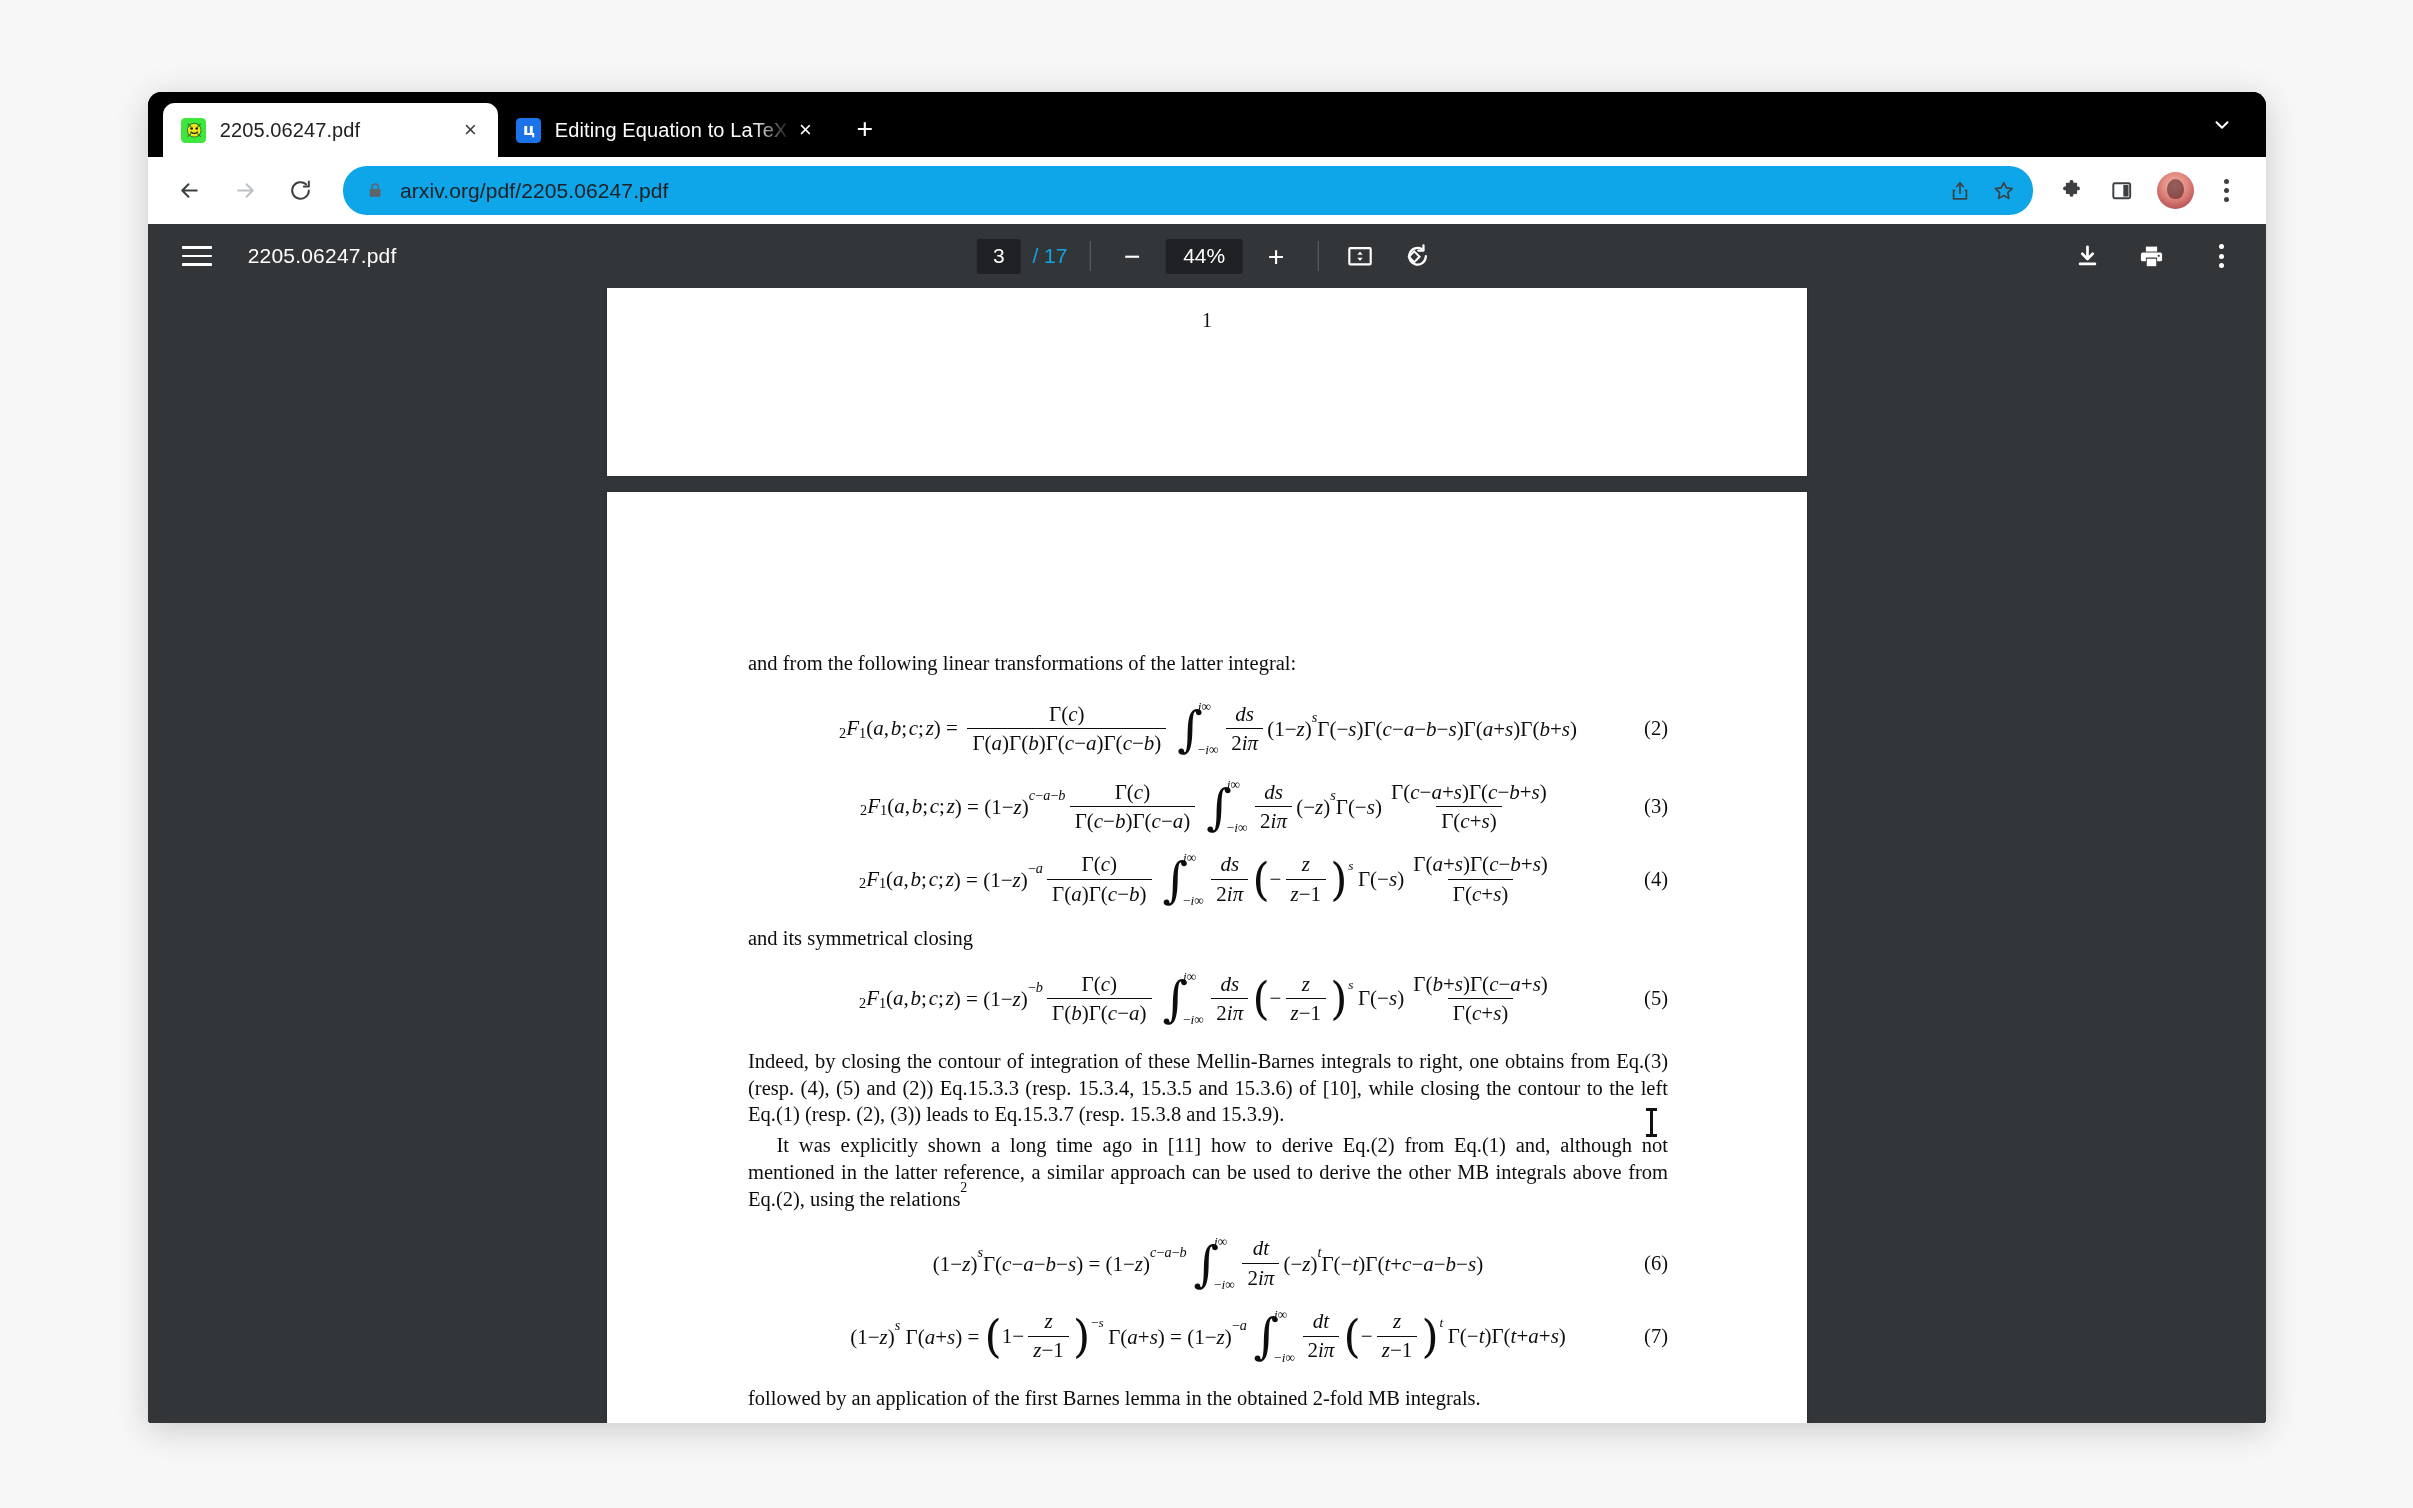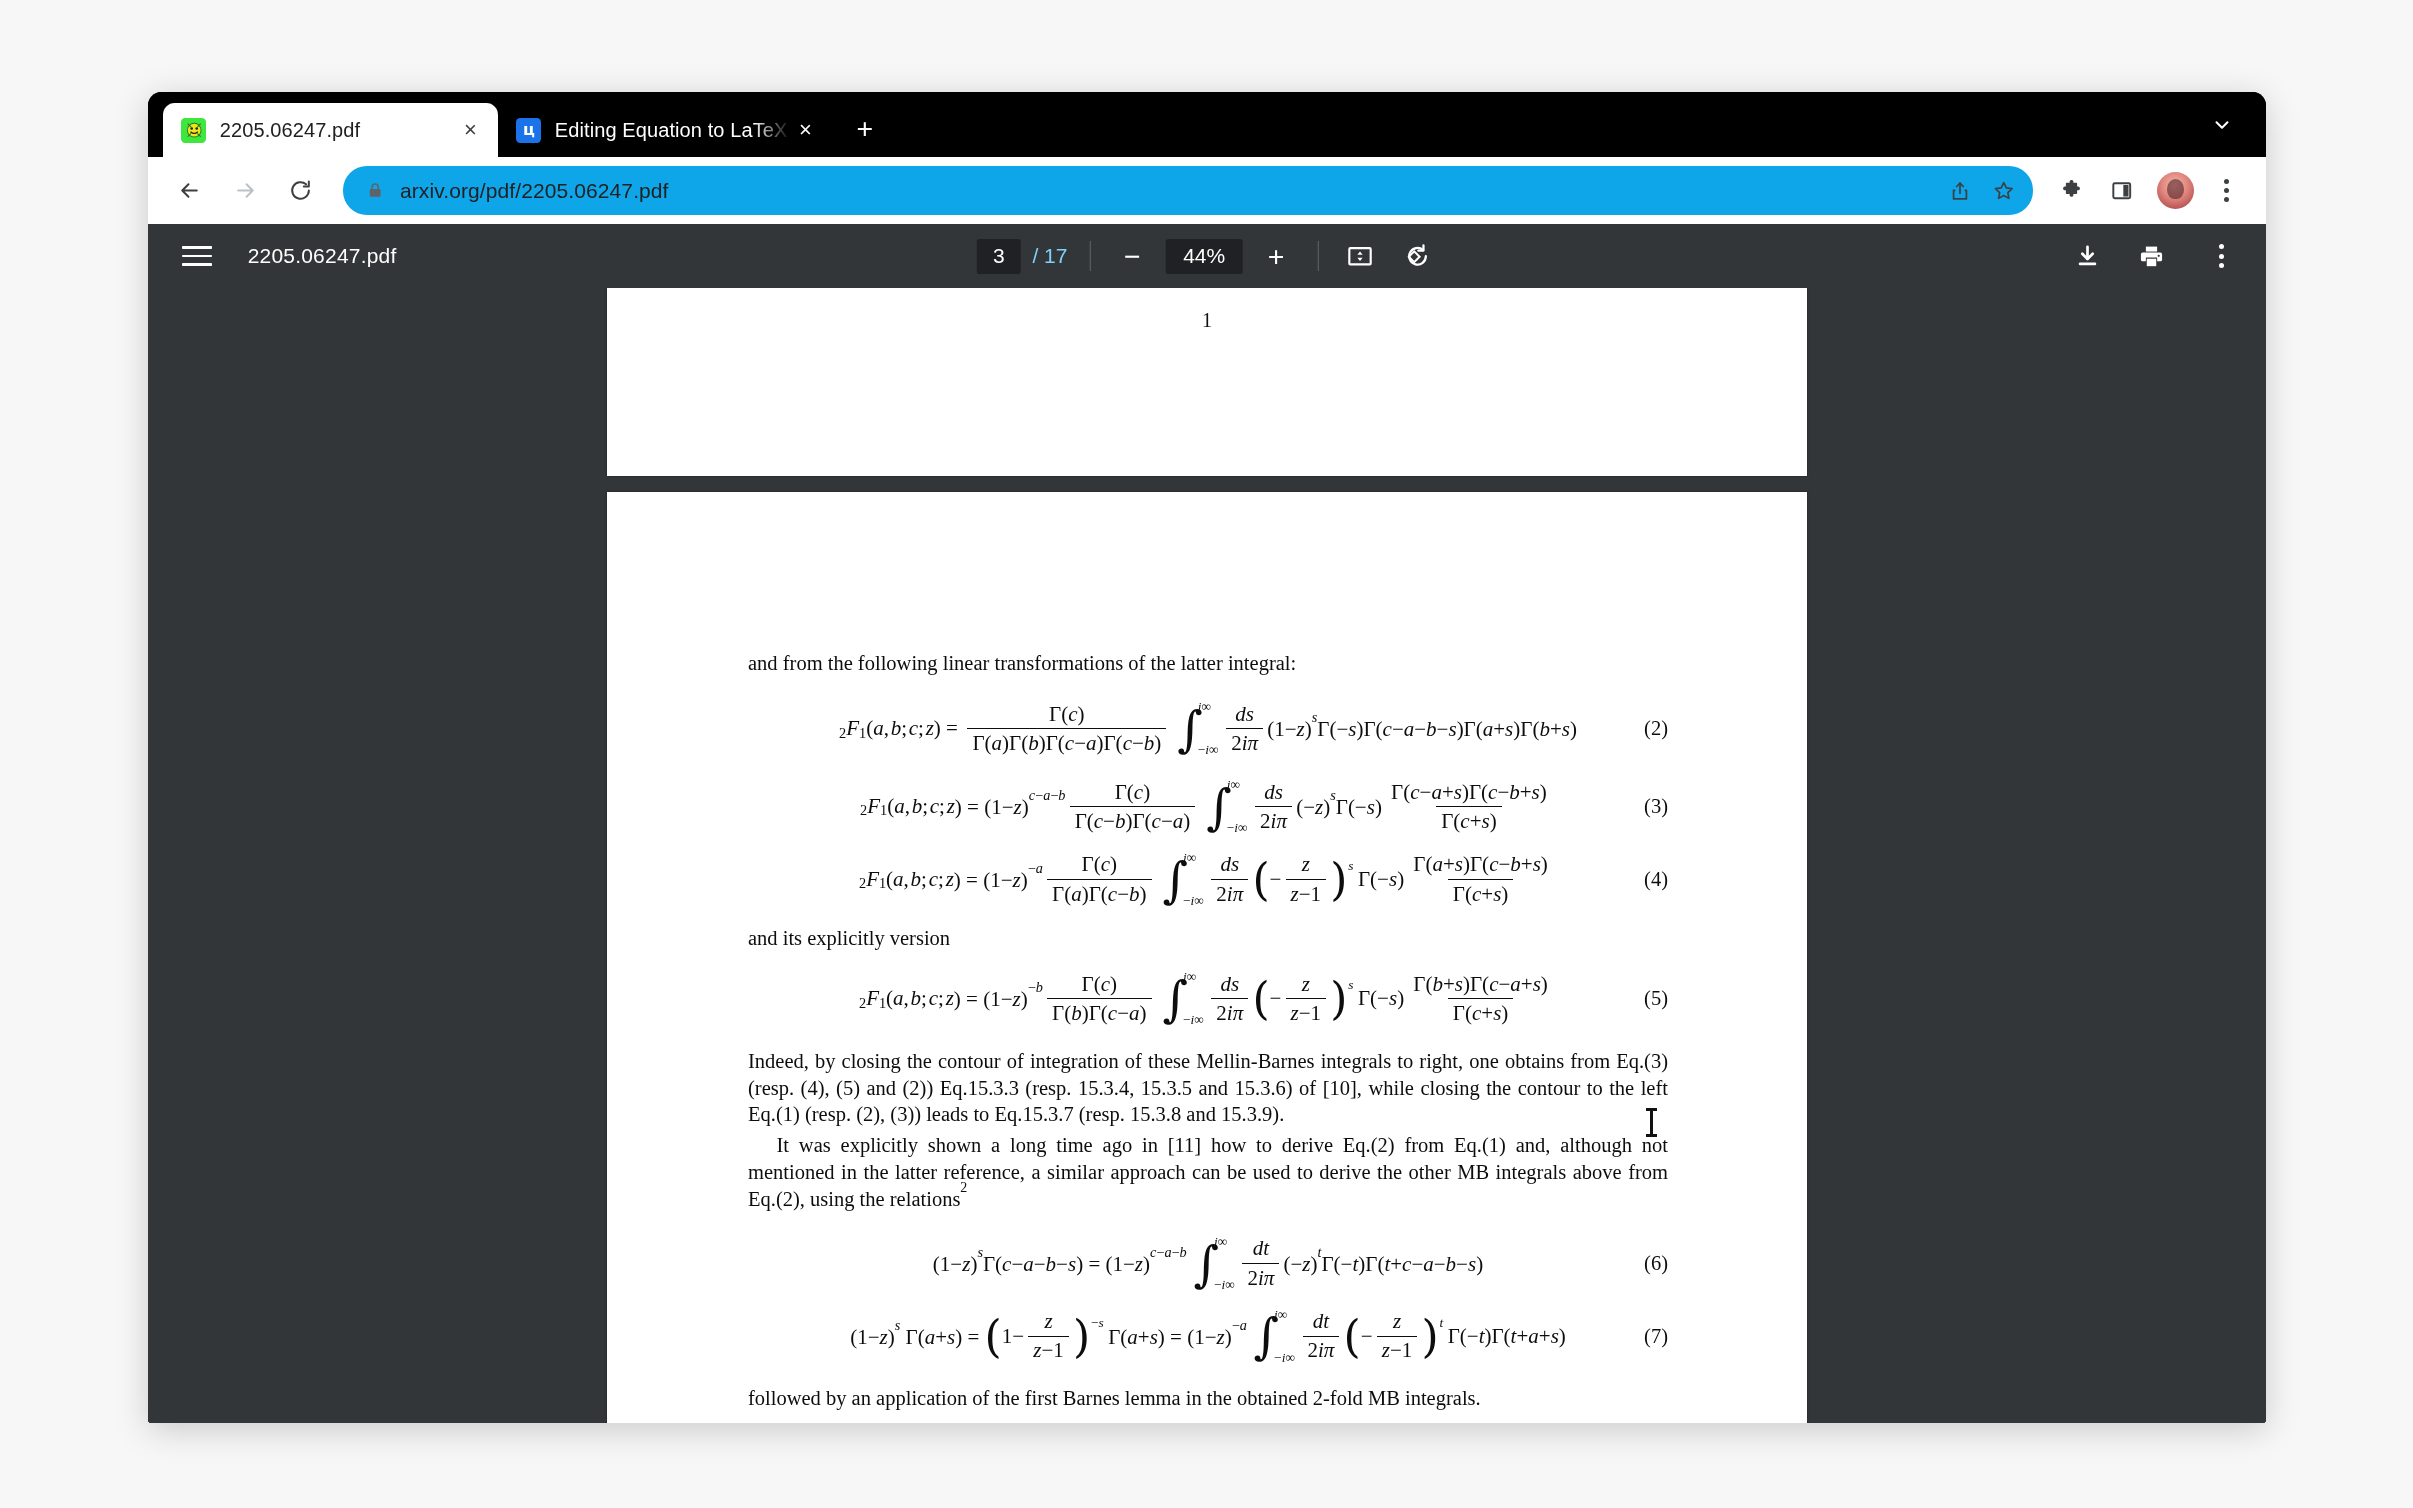--- a/index.html
+++ b/index.html
@@ -292,21 +292,21 @@
     border-radius: 2.5px;
     color: #ffffff;
     font-size: 21px;
     display: flex;
     align-items: center;
     justify-content: center;
     font-family: "Liberation Sans", sans-serif;
   }
   .page-total {
     font-size: 21px;
-    color: #7dd3fc;
+    color: #0ea5e9;
     margin-left: 11.7px;
   }
   .vsep {
     width: 0.8px; height: 30px; background: #60646a; margin: 0 22px;
   }
   .zoom-btn {
     width: 40px; height: 40px;
     display: flex; align-items: center; justify-content: center;
     color: #ffffff; font-size: 28.5px; line-height: 1;
   }
@@ -721,21 +721,21 @@
                 <span class="paren-big">)</span><span class="sup-after"><i>s</i></span>
                 <span>&nbsp;Γ(−<i>s</i>)</span>
                 <span class="frac">
                     <span class="num">Γ(<i>a</i>+<i>s</i>)Γ(<i>c</i>−<i>b</i>+<i>s</i>)</span>
                     <span class="den">Γ(<i>c</i>+<i>s</i>)</span>
                   </span>
               </span>
               <span class="eq-num">(4)</span>
             </div>
 
-            <p class="para" style="margin-top:18.4px;">and its explicitly version</p>
+            <p class="para" style="margin-top:18.4px;">and its symmetrical closing</p>
 
             <div class="eq-row" style="margin-top:20px;">
               <span class="math">
                 <span class="sub">2</span><i>F</i><span class="sub">1</span><span>(</span><i>a</i>, <i>b</i>; <i>c</i>; <i>z</i><span>)&nbsp;=&nbsp;(1−<i>z</i>)<span class="sup">−<i>b</i></span></span>
                 <span class="frac">
                     <span class="num">Γ(<i>c</i>)</span>
                     <span class="den">Γ(<i>b</i>)Γ(<i>c</i>−<i>a</i>)</span>
                   </span>
                 <span class="intg">
                     <span class="glyph">∫</span>

